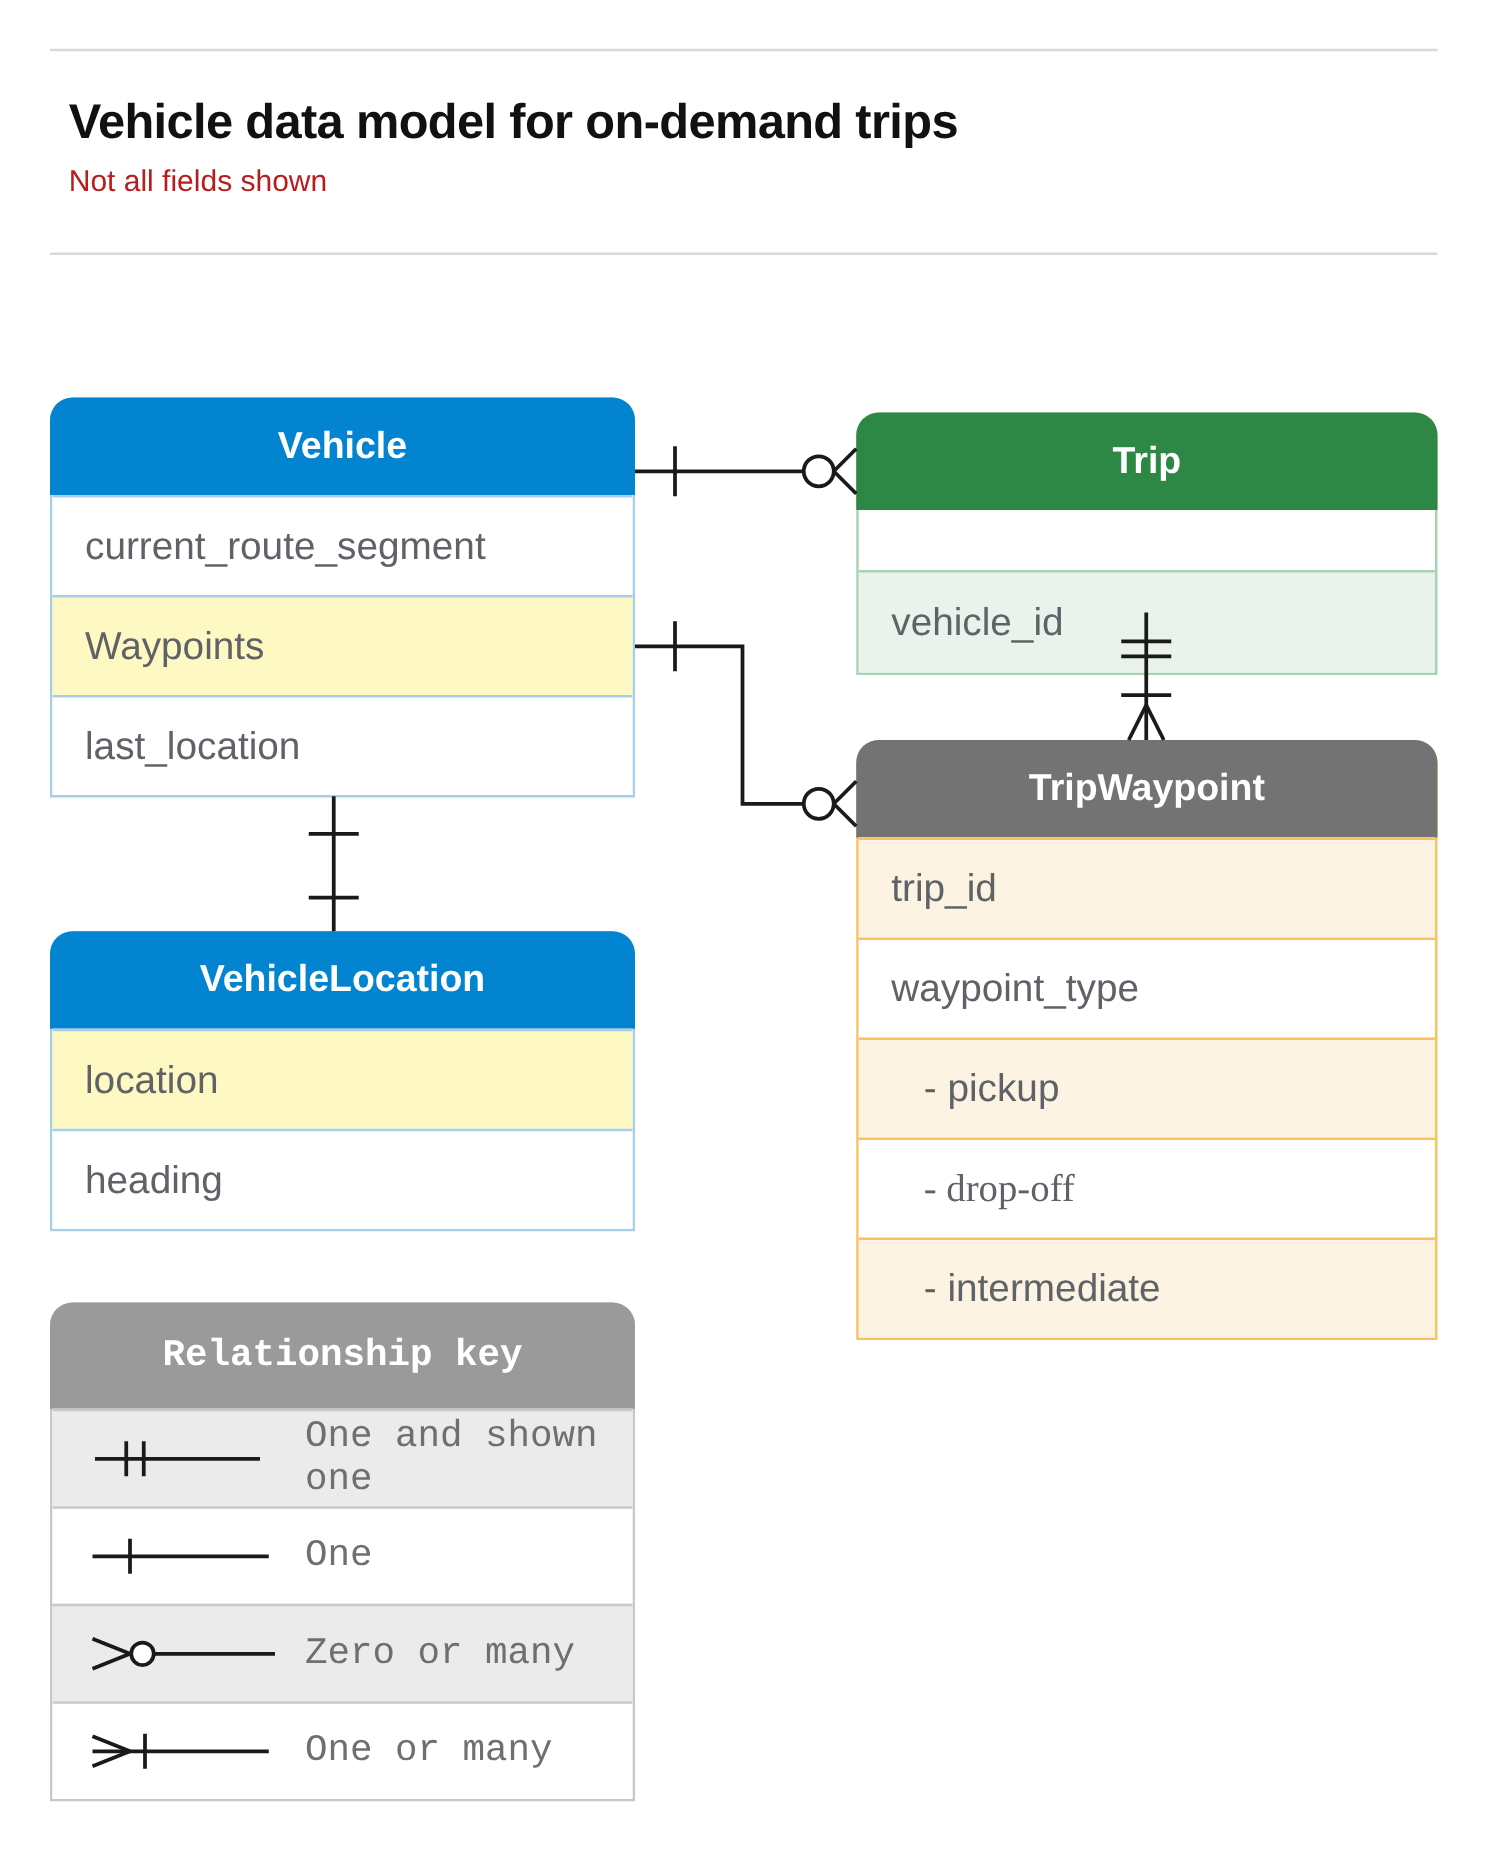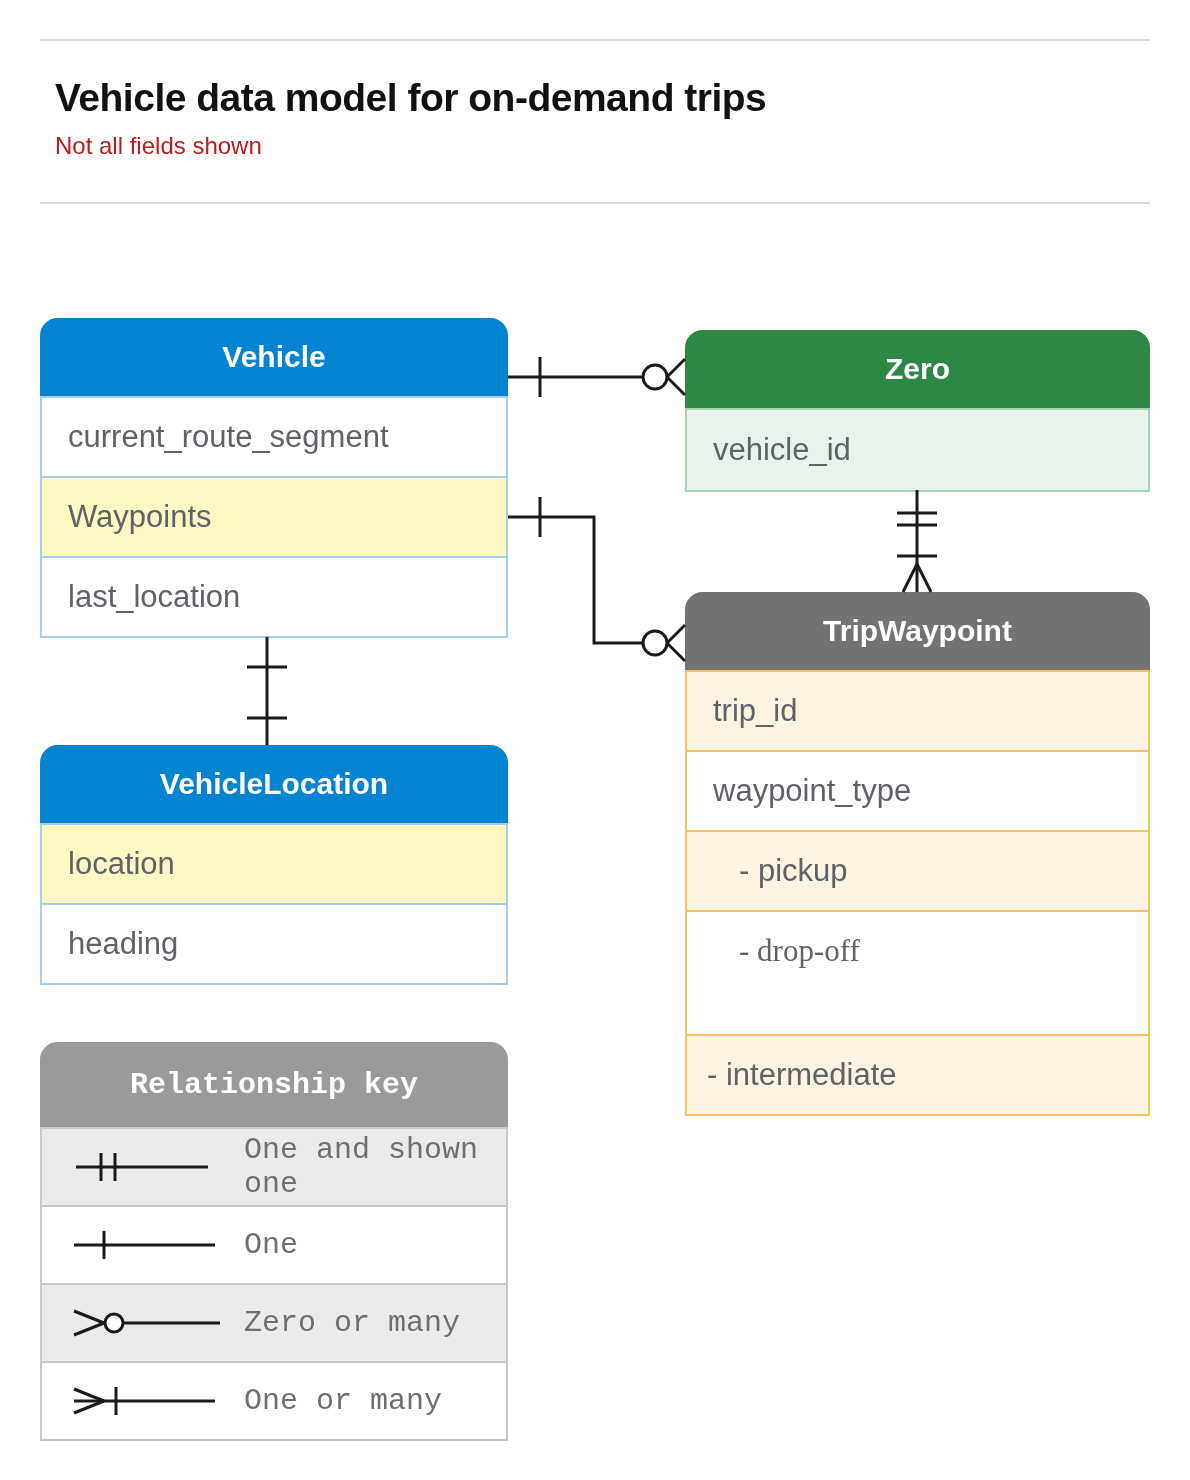--- a/index.html
+++ b/index.html
@@ -39,21 +39,21 @@
     font-size:31px;color:#5f6368;
     border-top-style:solid;border-top-width:2px;
   }
   .erow:first-of-type{border-top:none;}
 
   .theme-blue{border-color:#a6cfec;}
   .theme-blue .erow{border-top-color:#a6cfec;background:#ffffff;}
   .theme-blue .erow.hl{background:#fef9c3;}
 
   .theme-green{border-color:#a9d4b4;}
-  .theme-green .erow{border-top-color:#a9d4b4;background:#ffffff;height:82px;}
+  .theme-green .erow{border-top-color:#a9d4b4;background:#ffffff;height:82px;margin-top:48px;}
   .theme-green .erow.hl{background:#e9f3ec;}
 
   .theme-orange{border-color:#fbc15c;}
   .theme-orange .erow{border-top-color:#fbc15c;background:#ffffff;}
   .theme-orange .erow.hl{background:#fdf3e2;}
 
   
   .theme-gray{border-color:#c8c8c8;}
   .theme-gray .ehead{height:85px;}
   .theme-gray .erow{border-top-color:#c8c8c8;background:#ffffff;height:78px;padding-left:18px;}
@@ -84,21 +84,21 @@
     <div class="erow hl">
         <span>Waypoints</span>
       </div>
     <div class="erow">
         <span>last_location</span>
       </div>
   </div>
 
   <div class="entity theme-green" style="left:685px;top:330px;width:465px;">
     <div class="ehead" style="background: rgb(46, 136, 69);">
-      <span>Zero</span>
+      <span>Trip</span>
     </div>
     <div class="erow hl">
         <span>vehicle_id</span>
       </div>
   </div>
 
   <div class="entity theme-orange" style="left:685px;top:592px;width:465px;">
     <div class="ehead" style="background: #737373;">
       <span>TripWaypoint</span>
     </div>
@@ -107,21 +107,21 @@
       </div>
     <div class="erow">
         <span>waypoint_type</span>
       </div>
     <div class="erow hl" style="padding-left:52px;">
         <span>- pickup</span>
       </div>
     <div class="erow" style="padding-left:52px;font-family:Liberation Serif, serif;">
         <span>- drop-off</span>
       </div>
-    <div class="erow hl" style="padding-left:20px;margin-top:44px;">
+    <div class="erow hl" style="padding-left:52px;">
         <span>- intermediate</span>
       </div>
   </div>
 
   <div class="entity theme-blue" style="left:40px;top:745px;width:468px;">
     <div class="ehead" style="background: rgb(2, 132, 208);">
       <span>VehicleLocation</span>
     </div>
     <div class="erow hl">
         <span>location</span>

